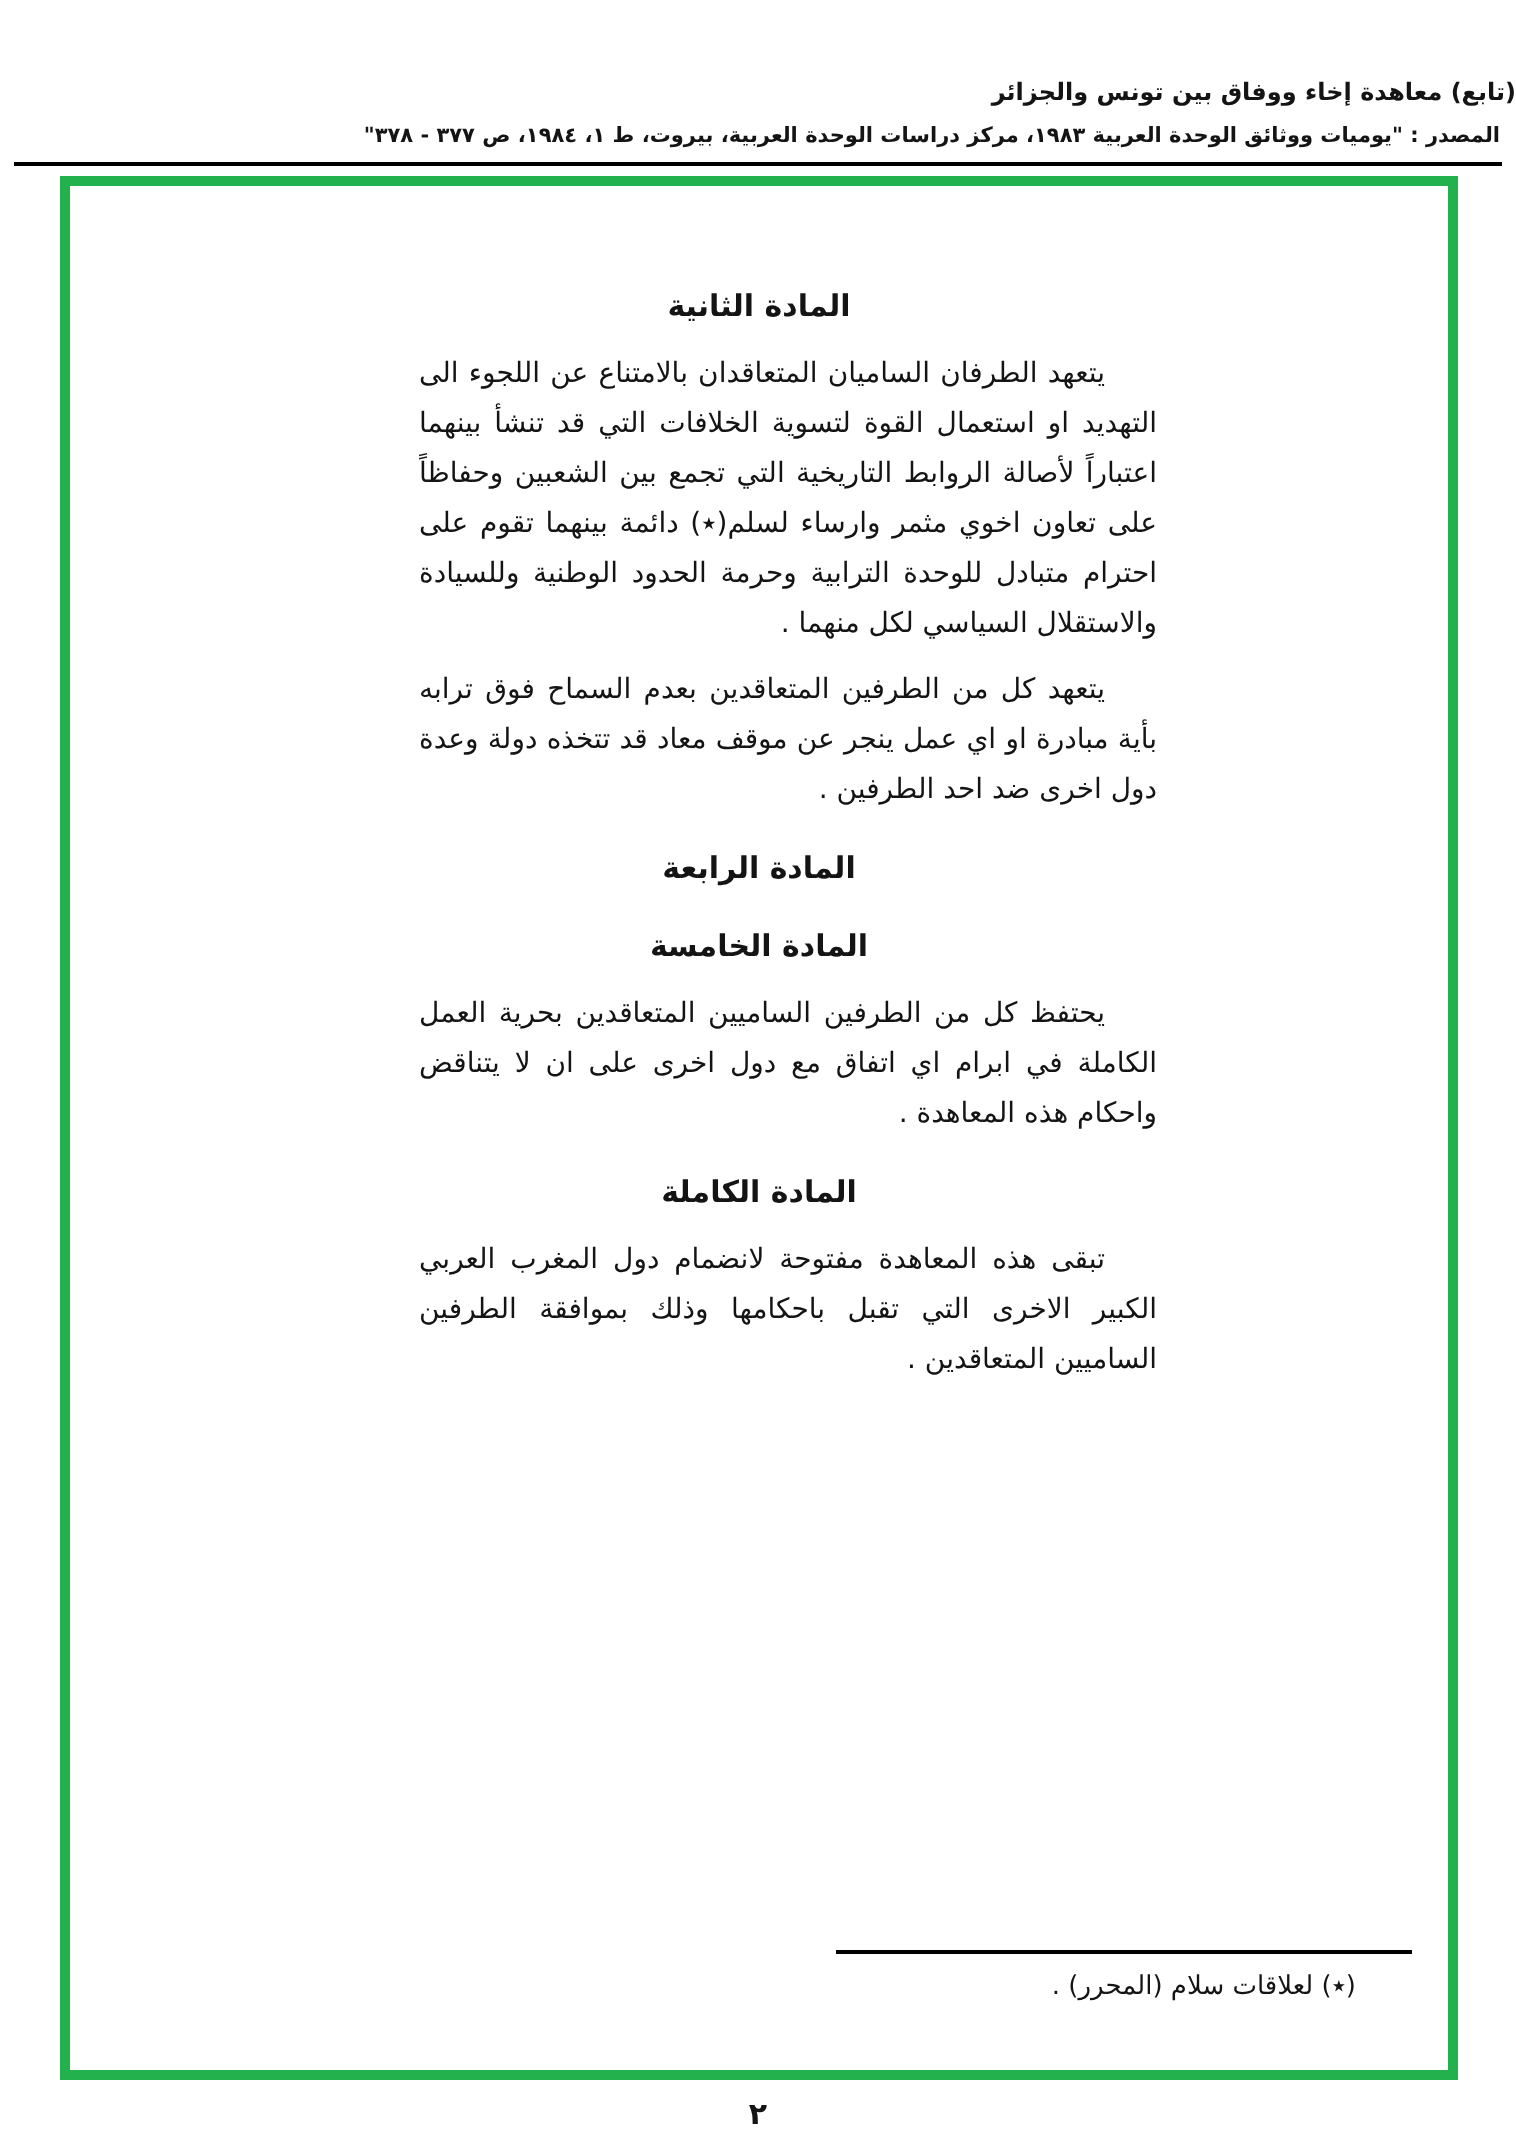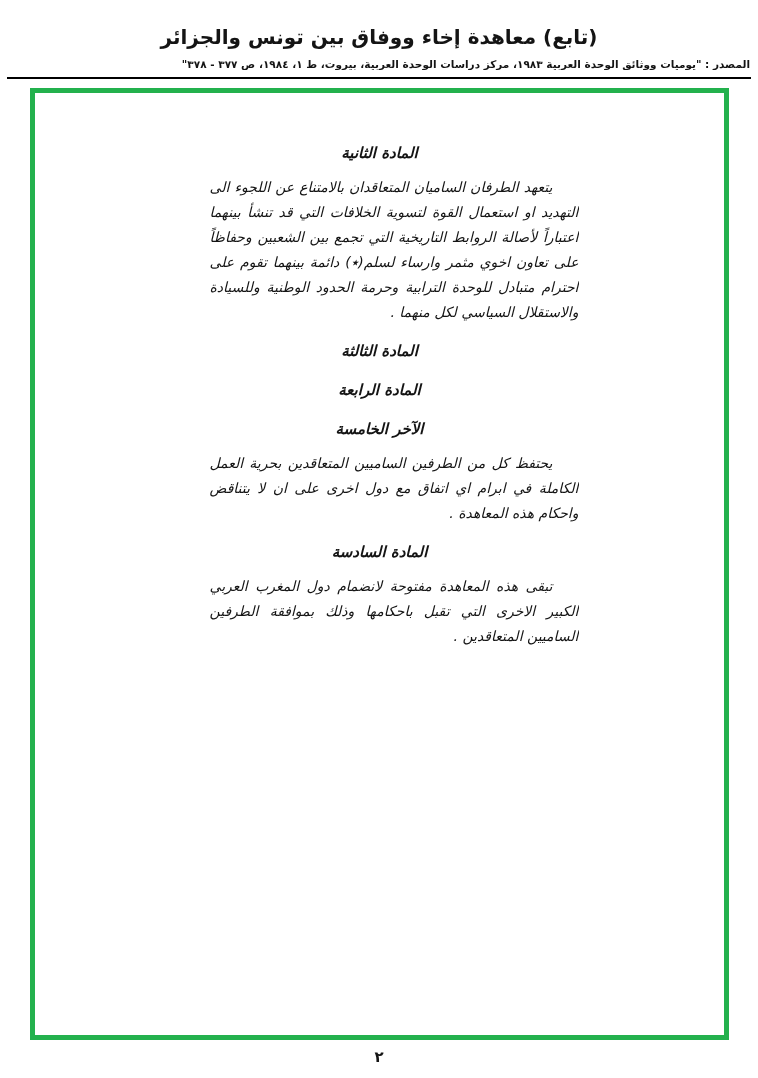--- a/index.html
+++ b/index.html
@@ -8,24 +8,23 @@
     width: 758px;
     height: 1078px;
     position: relative;
     font-family: "DejaVu Sans", sans-serif;
     color: #141414;
   }
   .page { width: 758px; height: 1078px; position: relative; overflow: hidden; }
 
   .doc-title {
     direction: rtl;
-    text-align: center;
-    font-size: 20px;
+    font-size: 12px;
     font-weight: bold;
-    padding-top: 25px;
+    padding-top: 39px;
   }
   .source-line {
     direction: rtl;
     text-align: right;
     font-size: 10.5px;
     font-weight: bold;
     padding: 9px 8px 0 8px;
     white-space: nowrap;
     overflow: hidden;
   }
@@ -36,21 +35,20 @@
 
   .frame {
     position: absolute;
     left: 30px;
     top: 88px;
     width: 699px;
     height: 952px;
     border: 5px solid #23b14d;
     background: #fff;
     overflow: hidden;
-    font-style: italic;
   }
   .body-text {
     width: 398px;
     margin: 0 auto;
     padding-top: 34px;
     direction: rtl;
     font-size: 14px;
     line-height: 25px;
     height: 830px;
     overflow: hidden;
@@ -107,29 +105,33 @@
   </header>
 
   <div class="top-rule"></div>
 
   <section class="frame">
     <div class="body-text">
 
       <h2 class="art-heading">المادة الثانية</h2>
       <p class="art-para">يتعهد الطرفان الساميان المتعاقدان بالامتناع عن اللجوء الى التهديد او استعمال القوة لتسوية الخلافات التي قد تنشأ بينهما اعتباراً لأصالة الروابط التاريخية التي تجمع بين الشعبين وحفاظاً على تعاون اخوي مثمر وارساء لسلم(٭) دائمة بينهما تقوم على احترام متبادل للوحدة الترابية وحرمة الحدود الوطنية وللسيادة والاستقلال السياسي لكل منهما .</p>
 
-      <h2 class="art-heading">المادة الثالثة</h2>
+      <p class="art-para">يتعهد كل من الطرفين المتعاقدين بعدم السماح فوق ترابه بأية مبادرة او اي عمل ينجر عن موقف معاد قد تتخذه دولة وعدة دول اخرى ضد احد الطرفين .</p>
 
       <h2 class="art-heading">المادة الرابعة</h2>
 
-      <h2 class="art-heading">الآخر الخامسة</h2>
+      <h2 class="art-heading">المادة الخامسة</h2>
       <p class="art-para">يحتفظ كل من الطرفين الساميين المتعاقدين بحرية العمل الكاملة في ابرام اي اتفاق مع دول اخرى على ان لا يتناقض واحكام هذه المعاهدة .</p>
 
-      <h2 class="art-heading">المادة السادسة</h2>
+      <h2 class="art-heading">المادة الكاملة</h2>
       <p class="art-para">تبقى هذه المعاهدة مفتوحة لانضمام دول المغرب العربي الكبير الاخرى التي تقبل باحكامها وذلك بموافقة الطرفين الساميين المتعاقدين .</p>
 
     </div>
 
+    <div class="footnote">
+      <div class="footnote-rule"></div>
+      <div class="footnote-text">(٭) لعلاقات سلام (المحرر) .</div>
+    </div>
   </section>
 
   <div class="page-number">٢</div>
 
 </main>
 
 </body></html>

